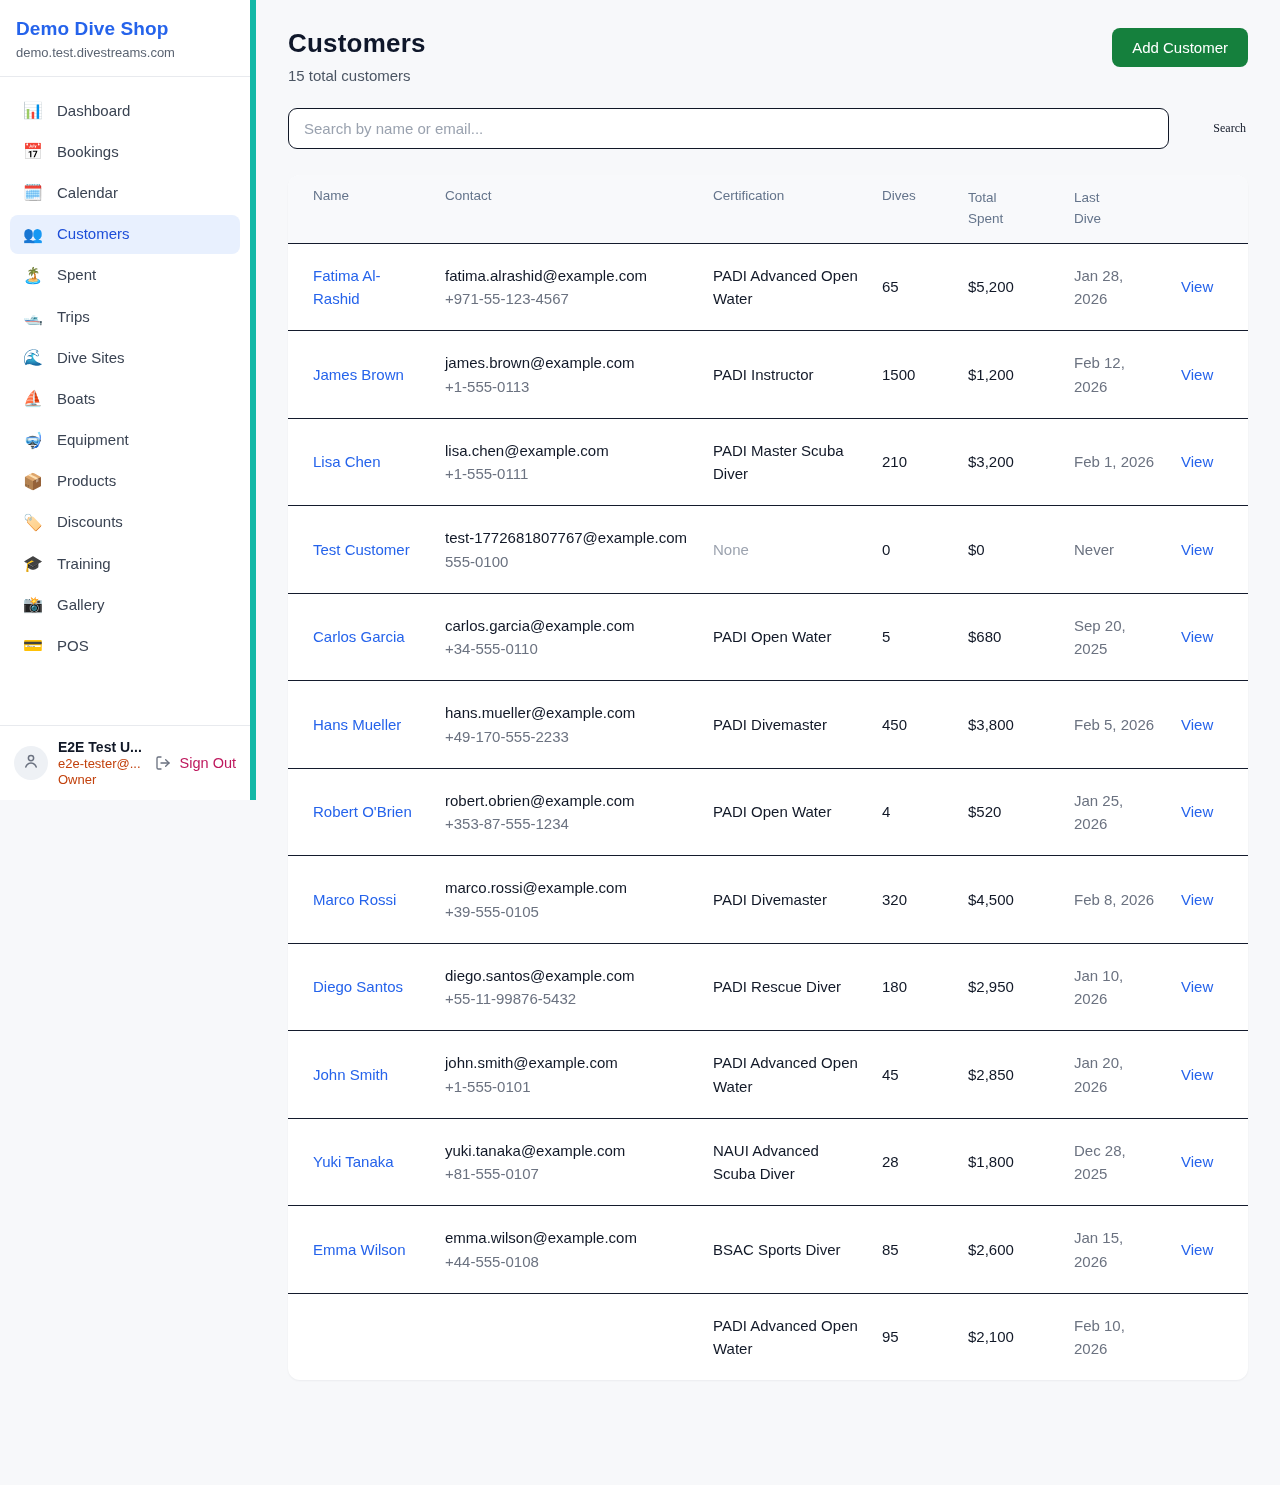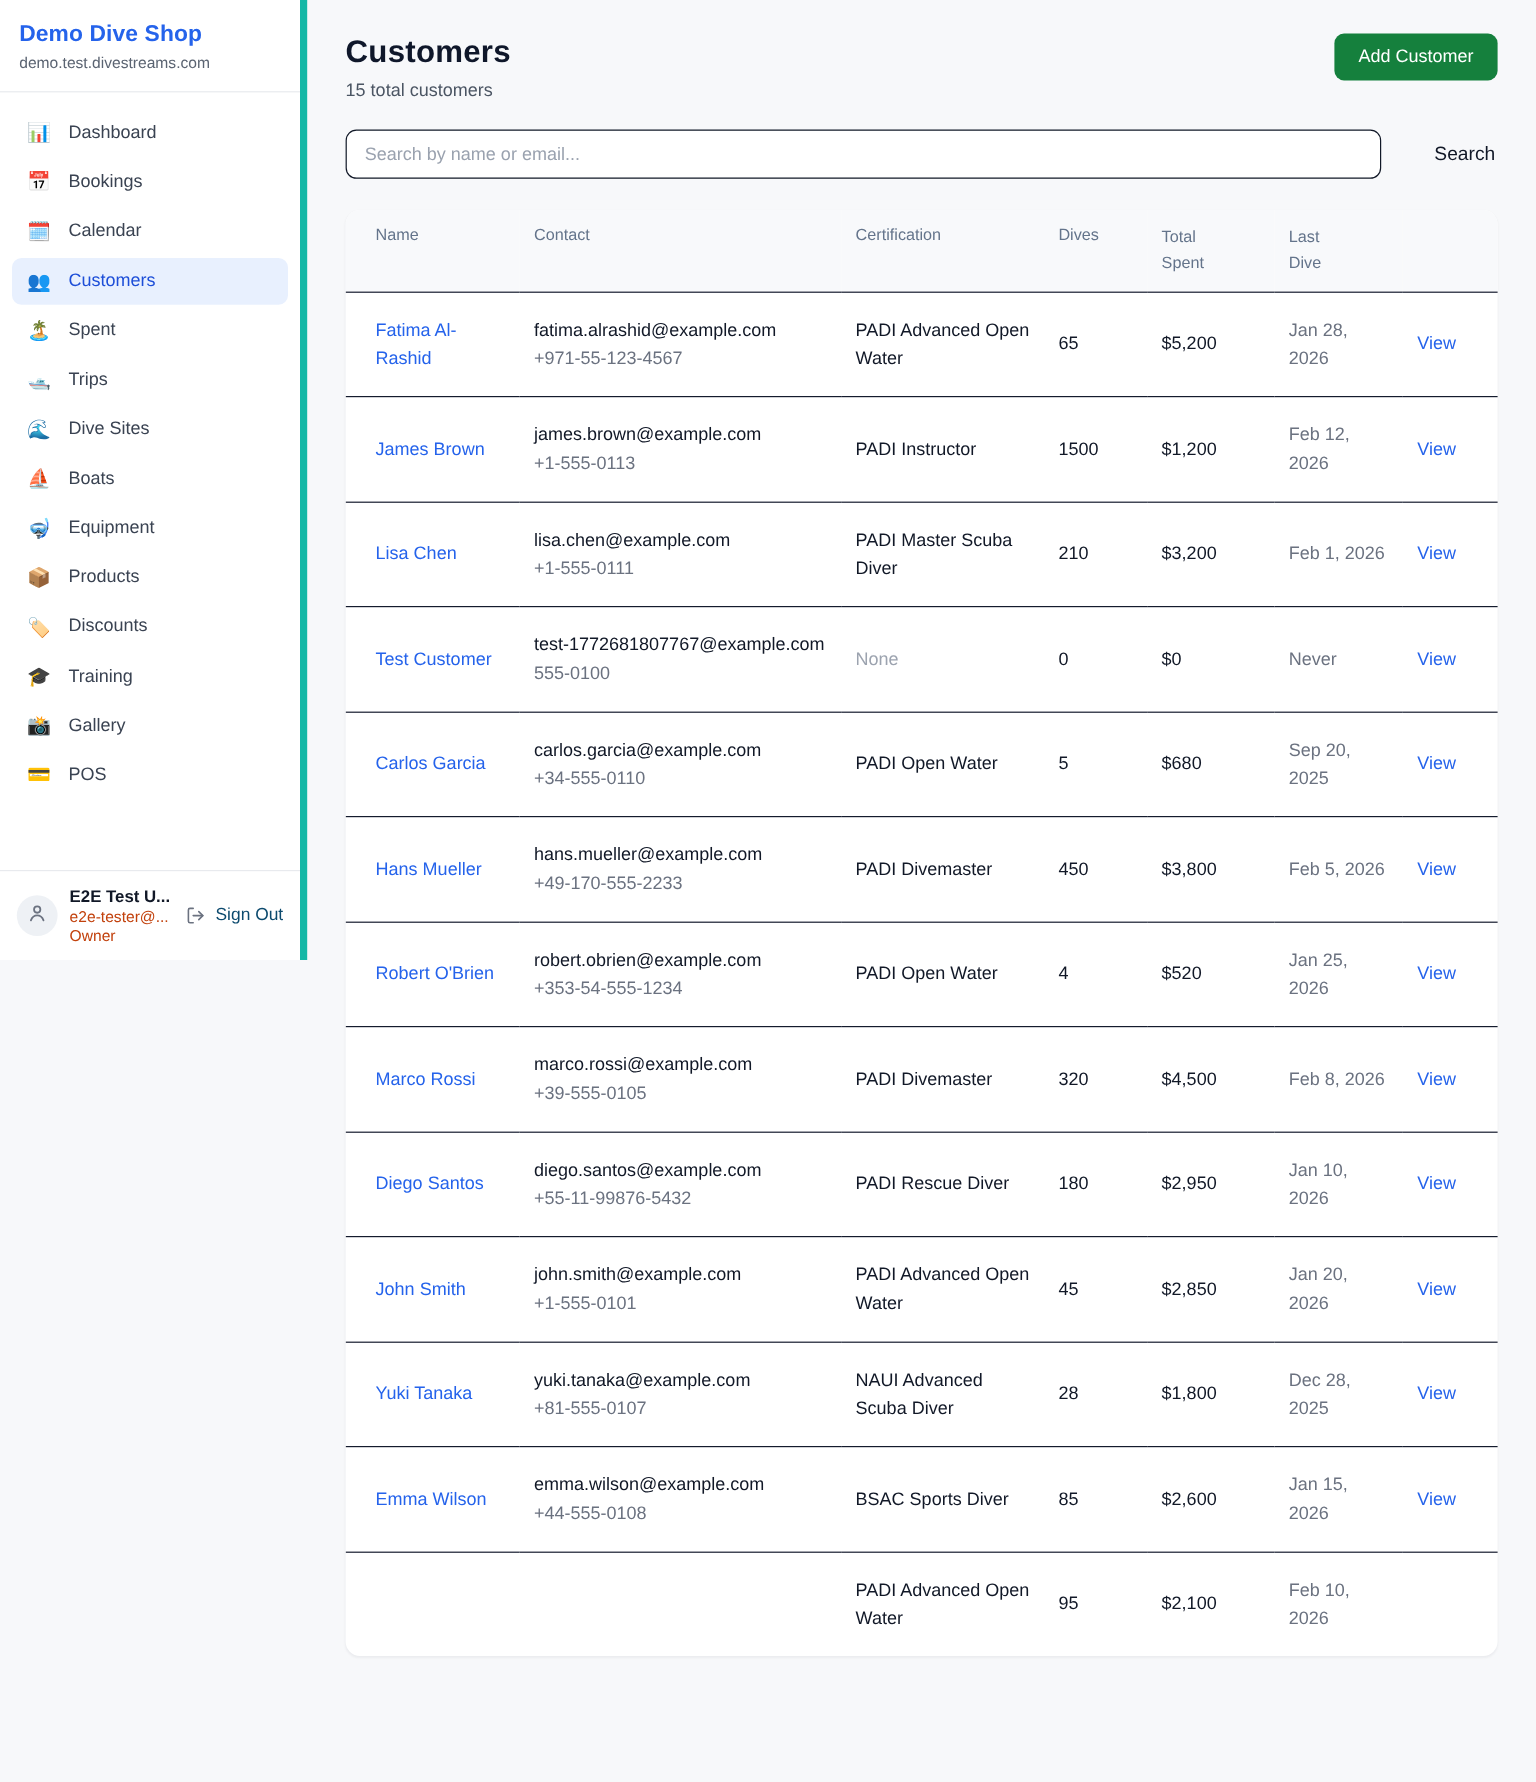--- a/index.html
+++ b/index.html
@@ -40,21 +40,21 @@
   .avatar {
     width: 34px; height: 34px; border-radius: 50%;
     background: #eef1f5; flex: 0 0 auto;
     display: flex; align-items: center; justify-content: center;
   }
   .user-info { flex: 1 1 auto; min-width: 0; }
   .user-name { font-size: 14px; font-weight: bold; color: #111827; white-space: nowrap; }
   .user-email, .user-role { font-size: 13px; color: #c2410c; margin-top: 1px; white-space: nowrap; }
   .signout-btn {
     display: flex; align-items: center; gap: 9px;
-    color: #0c4a6e; font-size: 14.5px; cursor: pointer; white-space: nowrap;
+    color: #be185d; font-size: 14.5px; cursor: pointer; white-space: nowrap;
     background: none; border: none; font-family: inherit;
   }
 
   
   .main { margin-left: 256px; padding: 28px 32px 30px 32px; }
   .main-header { display: flex; align-items: flex-start; justify-content: space-between; }
   .page-title { font-size: 26px; font-weight: bold; color: #0f172a; letter-spacing: .2px; }
   .page-subtitle { font-size: 15px; color: #4b5563; margin-top: 8px; }
   .add-btn {
     background: #15803d; color: #ffffff; border: none;
@@ -64,21 +64,21 @@
   .search-row { display: flex; align-items: center; gap: 42px; margin-top: 24px; }
   .search-input {
     flex: 1 1 auto; height: 41px;
     border: 1.5px solid #111827; border-radius: 9px;
     padding: 0 15px; font-size: 15px; font-family: inherit;
     color: #111827; background: #ffffff; outline: none;
   }
   .search-input::placeholder { color: #9aa2af; }
   .search-btn {
     background: none; border: none; cursor: pointer;
-    font-family: Liberation Sans, sans-serif; font-size: 16px; color: #111827; padding: 4px 2px; text-align: right;
+    font-family: Liberation Serif, serif; font-size: 12px; color: #111827; padding: 4px 2px; text-align: right;
   }
 
   
   .table-card {
     margin-top: 26px; background: #ffffff; border-radius: 12px;
     overflow: hidden; box-shadow: 0 1px 2px rgba(16,24,40,.05);
   }
   table { width: 100%; border-collapse: collapse; table-layout: fixed; }
   thead th {
     background: #f8f9fb; text-align: left; vertical-align: top;
@@ -301,21 +301,21 @@
             <td>PADI Divemaster</td>
             <td>450</td>
             <td>$3,800</td>
             <td class="cell-last">Feb 5, 2026</td>
             <td><a class="view-link">View</a></td>
           </tr>
           <tr>
             <td><a class="name-link">Robert O'Brien</a></td>
             <td>
               <div class="cell-email">robert.obrien@example.com</div>
-              <div class="cell-phone">+353-54-555-1234</div>
+              <div class="cell-phone">+353-87-555-1234</div>
             </td>
             <td>PADI Open Water</td>
             <td>4</td>
             <td>$520</td>
             <td class="cell-last">Jan 25, 2026</td>
             <td><a class="view-link">View</a></td>
           </tr>
           <tr>
             <td><a class="name-link">Marco Rossi</a></td>
             <td>

